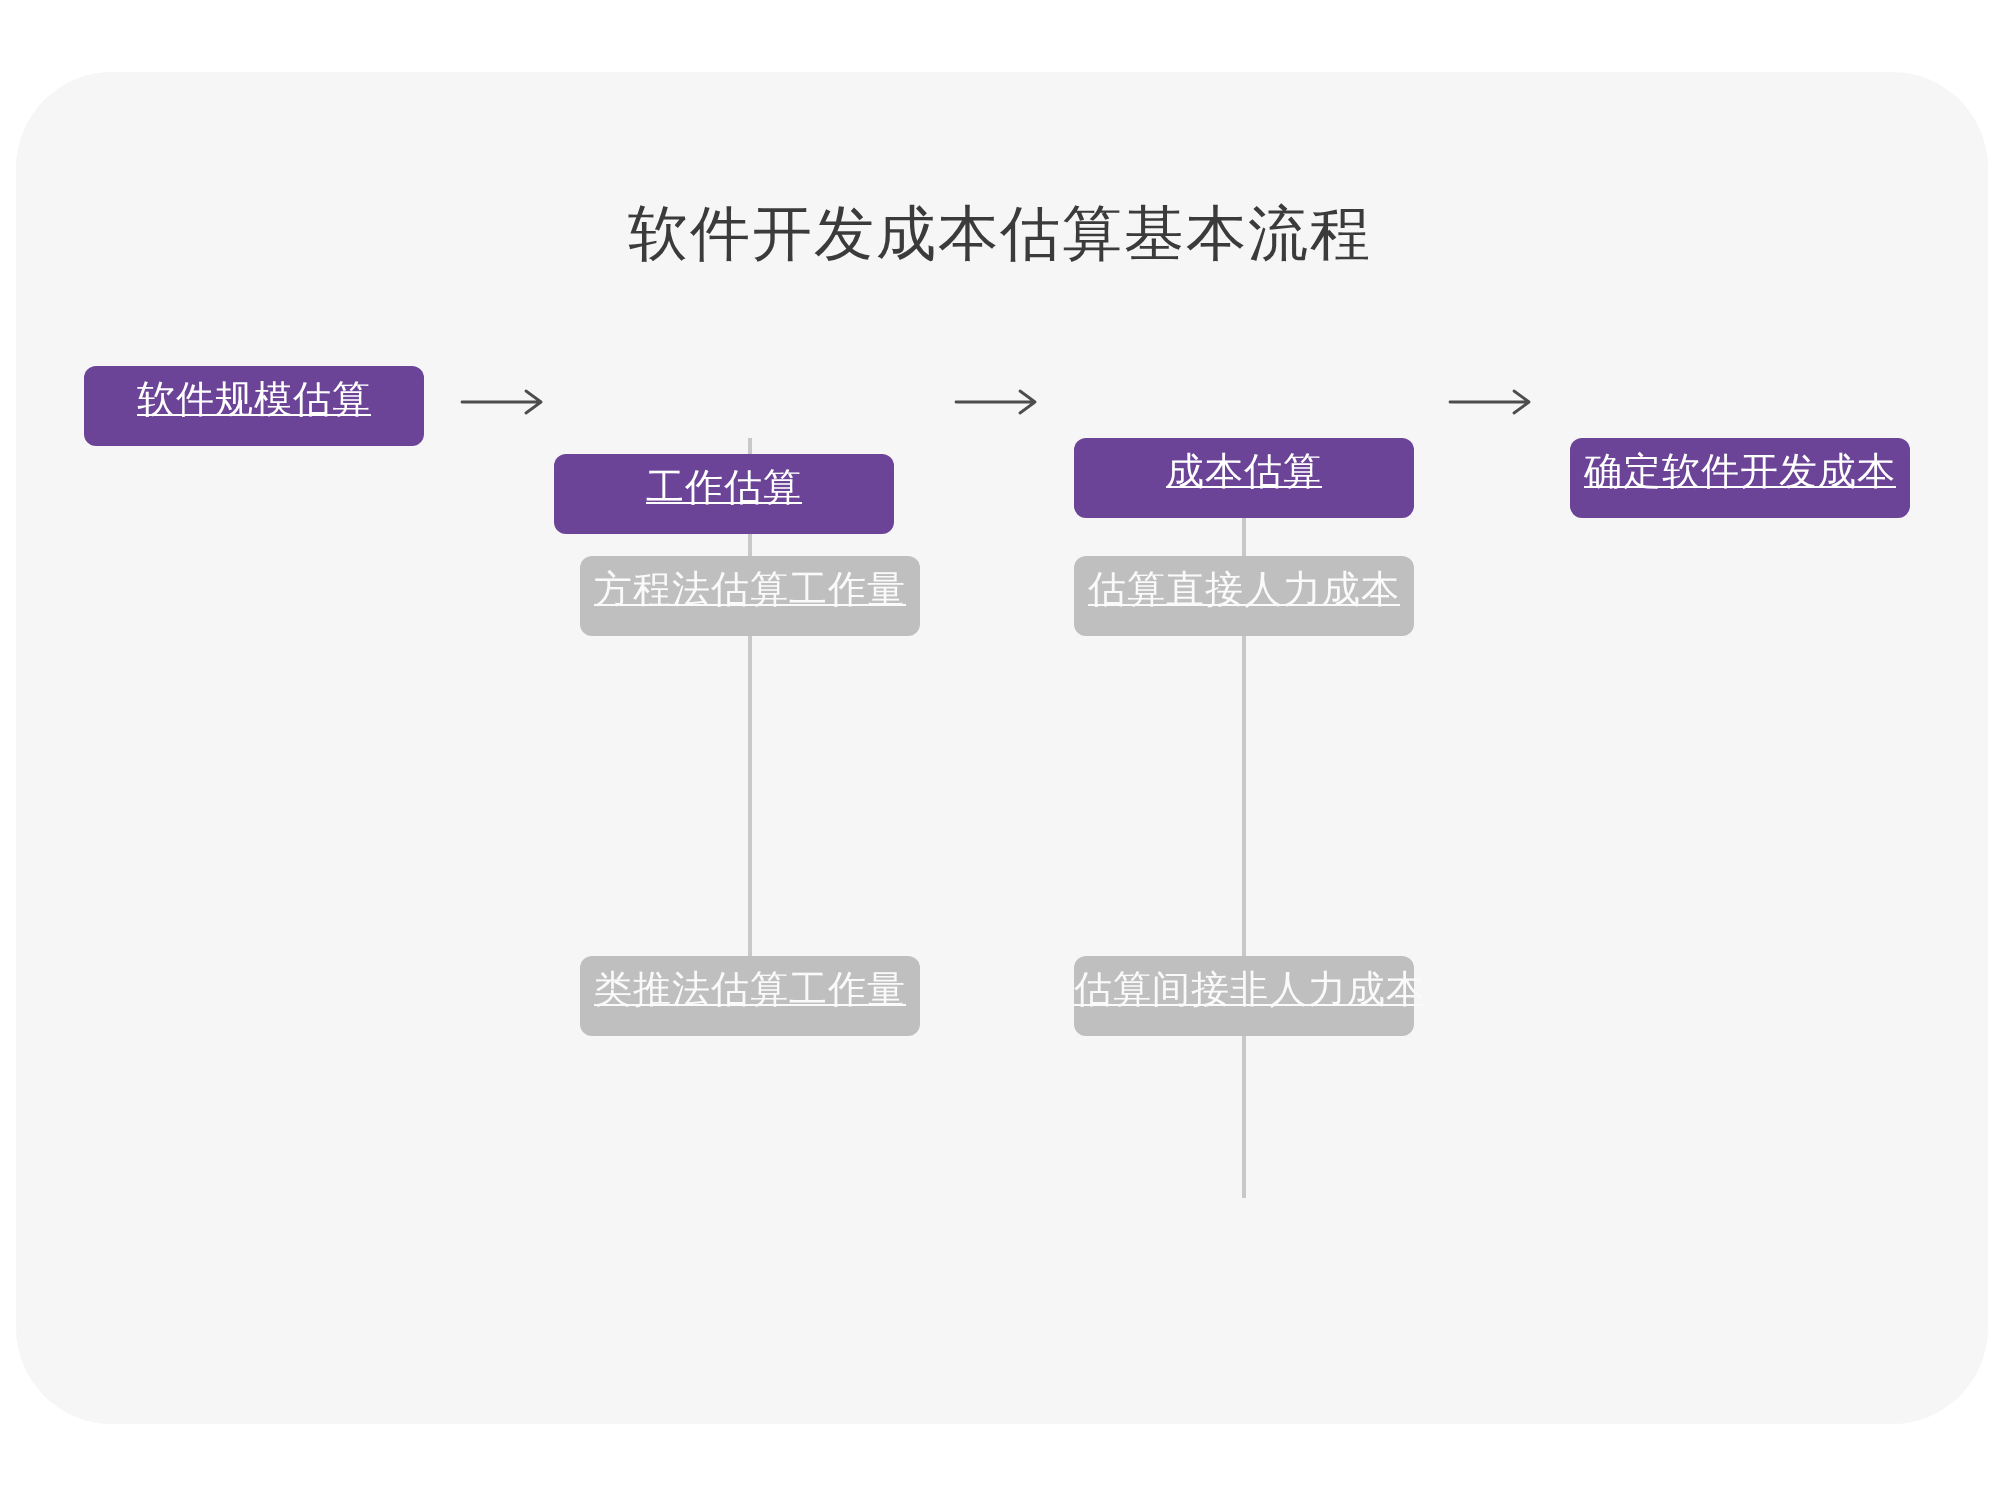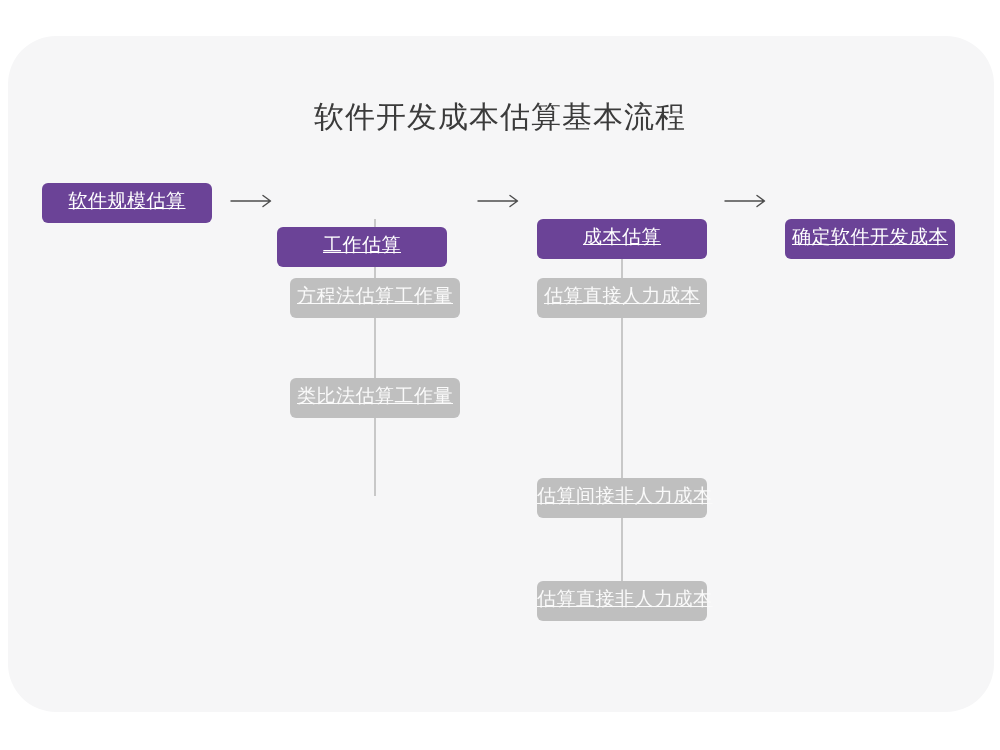--- a/index.html
+++ b/index.html
@@ -122,19 +122,18 @@
     <path d="M1 7 H40 M33 1.5 L40.5 7 L33 12.5"></path>
   </svg>
   <svg class="arrow a2" viewBox="0 0 44 14" aria-hidden="true">
     <path d="M1 7 H40 M33 1.5 L40.5 7 L33 12.5"></path>
   </svg>
   <svg class="arrow a3" viewBox="0 0 44 14" aria-hidden="true">
     <path d="M1 7 H40 M33 1.5 L40.5 7 L33 12.5"></path>
   </svg>
 
   <div class="node secondary col-work row-1">方程法估算工作量</div>
-  <div class="node secondary col-work row-2">类比法估算工作量</div>
+  <div class="node secondary col-work row-3">类推法估算工作量</div>
 
   <div class="node secondary col-cost row-1">估算直接人力成本</div>
   <div class="node secondary col-cost row-3">估算间接非人力成本</div>
-  <div class="node secondary col-cost row-4">估算直接非人力成本</div>
 
 </div>
 
 </body></html>

